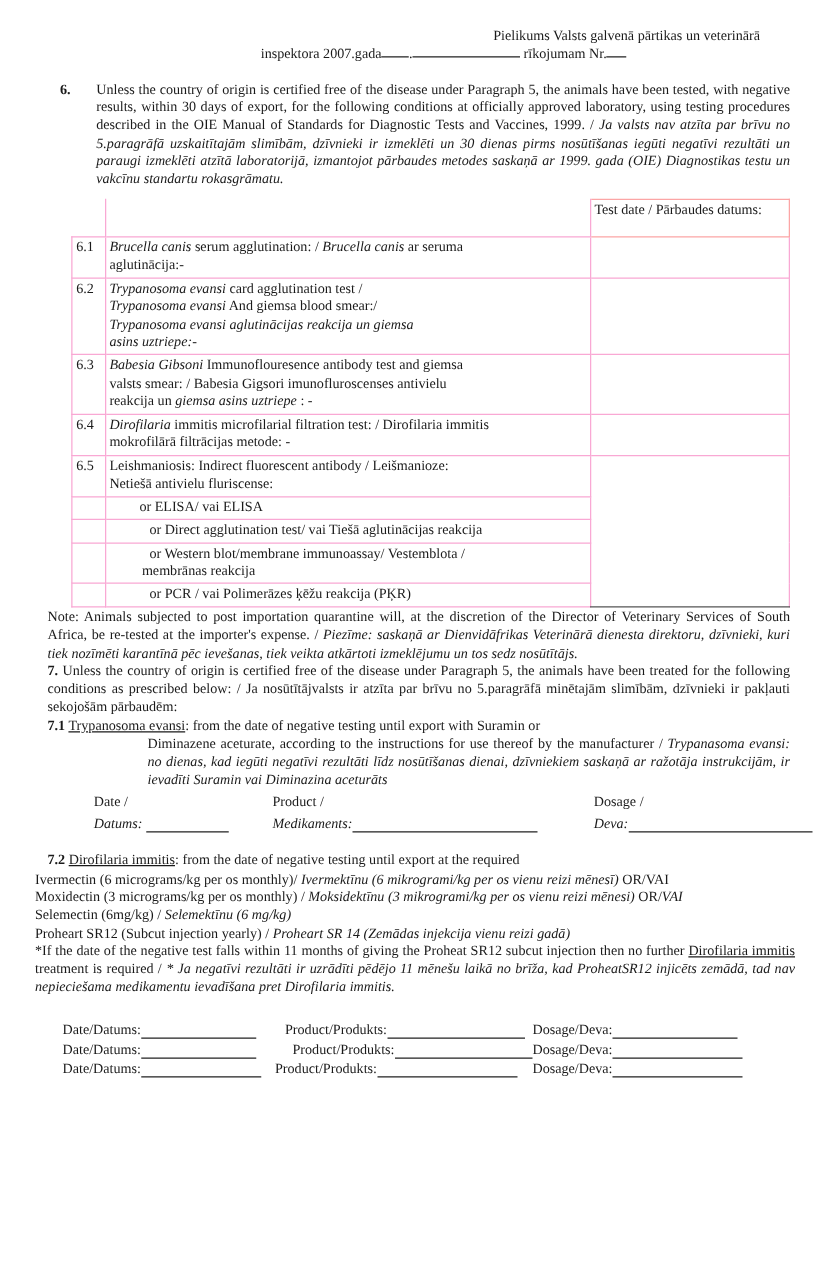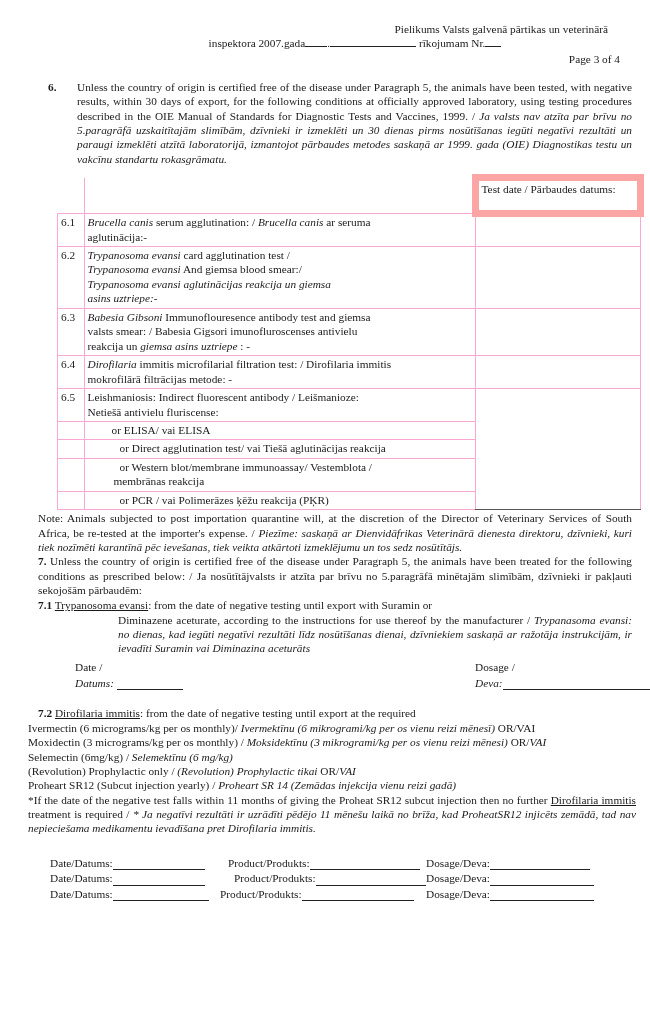--- a/index.html
+++ b/index.html
@@ -78,21 +78,21 @@
     border: 1px solid #f9a8d4;
     vertical-align: top;
     padding: 1px 3px 2px 3px;
     font-size: 11.3px;
     line-height: 1.28;
   }
   td.col-num   { width: 20px; text-align: left; }
   td.col-body  { width: 381px; }
   td.col-date  { width: 152px; }
   tr.hdr td { border-top: none; border-left: none; border-bottom: none; }
-  tr.hdr td.col-date { border: 7px solid #fca5a5; }
+  tr.hdr td.col-date { border: 1px solid #fca5a5; }
 
   
   .note {
     margin-top: 1px;
     padding-left: 38px;
     padding-right: 18px;
     text-align: justify;
   }
   .p7 {
     padding-left: 38px;
@@ -162,21 +162,20 @@
 <body>
 
 <div class="page">
 
   <div class="header">
     <div class="header-line1">Pielikums Valsts galvenā pārtikas un veterinārā</div>
     <div class="header-line2">
       <span>inspektora 2007.gada</span><span class="ul-short"></span><span>.</span><span class="ul-med"></span>
       <span>rīkojumam Nr.</span><span class="ul-tiny"></span>
     </div>
-    <div class="page-num">Page 3 of 4</div>
   </div>
 
   <div class="para-block">
     <span class="para-num">6.</span>
     <div class="justified"><span>Unless the country of origin is certified free of the disease under Paragraph 5, the animals have been tested, with negative results, within 30 days of export, for the following conditions at officially approved laboratory, using testing procedures described in the OIE Manual of Standards for Diagnostic Tests and Vaccines, 1999. / </span><span class="it">Ja valsts nav atzīta par brīvu no 5.paragrāfā uzskaitītajām slimībām, dzīvnieki ir izmeklēti un 30 dienas pirms nosūtīšanas iegūti negatīvi rezultāti un paraugi izmeklēti atzītā laboratorijā, izmantojot pārbaudes metodes saskaņā ar 1999. gada (OIE) Diagnostikas testu un vakcīnu standartu rokasgrāmatu.</span></div>
   </div>
 
   <div class="tbl-wrap">
     <table class="tests">
       <tbody id="tests-tbody">
@@ -266,37 +265,38 @@
     <span class="u">Trypanosoma evansi</span><span>:  from the date of negative testing until export with Suramin or</span>
   </div>
   <div class="indent-1"><span>Diminazene aceturate, according to the instructions for use thereof by the manufacturer / </span><span class="it">Trypanasoma evansi: no dienas, kad iegūti negatīvi rezultāti līdz nosūtīšanas dienai, dzīvniekiem saskaņā ar ražotāja instrukcijām, ir ievadīti Suramin vai Diminazina aceturāts</span></div>
 
   <div class="fields-71">
     <div class="fr-col fr-c1">
       <div class="fr-line1">Date /</div>
       <div class="fr-line2"><span class="it">Datums:</span> <span class="blank-sm"></span></div>
     </div>
     <div class="fr-col fr-c2">
+      <div class="fr-line1">Product /</div>
+      <div class="fr-line2"><span class="it">Medikaments:</span><span class="blank-md"></span></div>
     </div>
     <div class="fr-col fr-c3">
       <div class="fr-line1">Dosage /</div>
       <div class="fr-line2"><span class="it">Deva:</span><span class="blank-lg"></span></div>
     </div>
   </div>
 
   <div class="sub-sec" style="margin-top:14px;">
     <span class="lbl">7.2</span>
     <span class="u">Dirofilaria immitis</span><span>:    from the date of negative testing until export at the required</span>
   </div>
 
   <div class="drug-list" id="drug-list">
       <div><span>Ivermectin (6 micrograms/kg per os monthly)/ </span><span class="it">Ivermektīnu (6 mikrogrami/kg per os vienu reizi mēnesī)</span><span> OR/VAI</span></div>
       <div><span>Moxidectin (3 micrograms/kg per os monthly) / </span><span class="it">Moksidektīnu (3 mikrogrami/kg per os vienu reizi mēnesi)</span><span> OR/</span><span class="it">VAI</span></div>
       <div><span>Selemectin (6mg/kg) / </span><span class="it">Selemektīnu (6 mg/kg)</span></div>
-      <div><span>(Revolution) Prophylactic only / </span><span class="it">(Revolution) Prophylactic tikai</span><span>  OR/</span><span class="it">VAI</span></div>
       <div><span>Proheart SR12 (Subcut injection yearly) / </span><span class="it">Proheart SR 14 (Zemādas injekcija vienu reizi gadā)</span></div>
     </div>
 
   <div class="footnote"><span>*If the date of the negative test falls within 11 months of giving the Proheat SR12 subcut injection then no further </span><span class="u">Dirofilaria immitis</span><span> treatment is required / </span><span class="it">* Ja negatīvi rezultāti ir uzrādīti pēdējo 11 mēnešu laikā no brīža, kad ProheatSR12 injicēts zemādā, tad nav nepieciešama medikamentu ievadīšana pret Dirofilaria immitis.</span></div>
 
   <div class="bottom-fields" id="bottom-fields">
       <div class="bf-row">
         <span class="bf-c" style="left: 22px;"><span>Date/Datums:</span><span style="display: inline-block; border-bottom: 1px solid rgb(34, 34, 34); width: 92px; vertical-align: bottom;"></span></span>
         <span class="bf-c" style="left: 200px;"><span>Product/Produkts:</span><span style="display: inline-block; border-bottom: 1px solid rgb(34, 34, 34); width: 110px; vertical-align: bottom;"></span></span>
         <span class="bf-c" style="left: 398px;"><span>Dosage/Deva:</span><span style="display: inline-block; border-bottom: 1px solid rgb(34, 34, 34); width: 100px; vertical-align: bottom;"></span></span>

